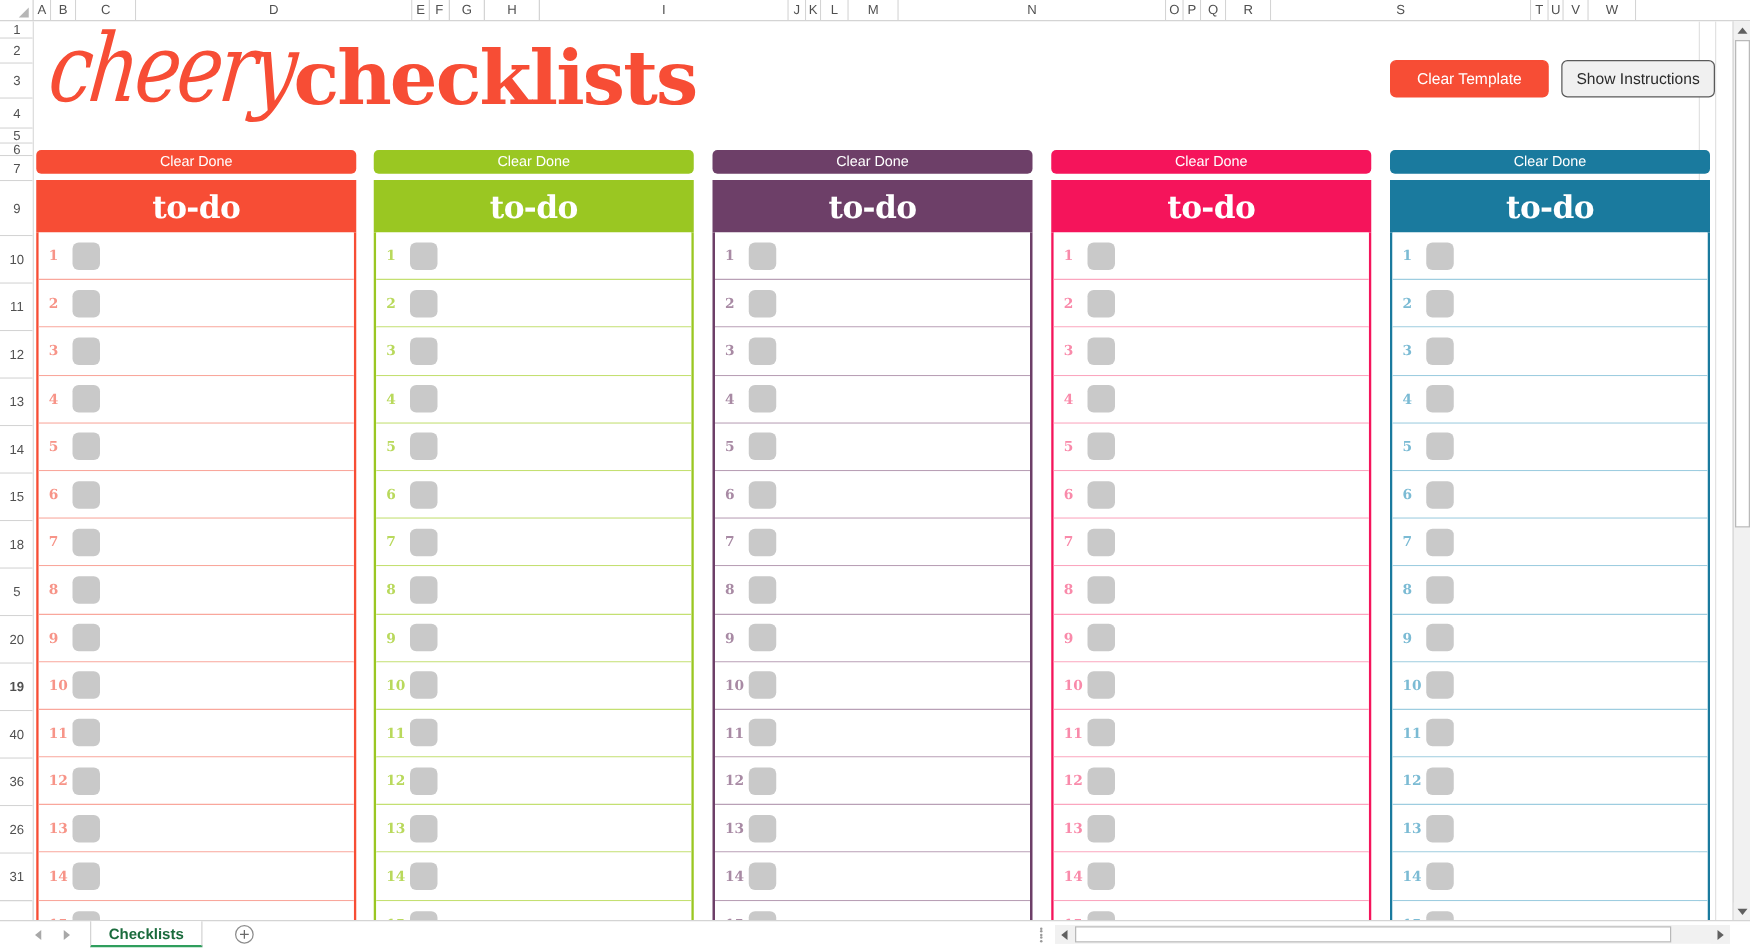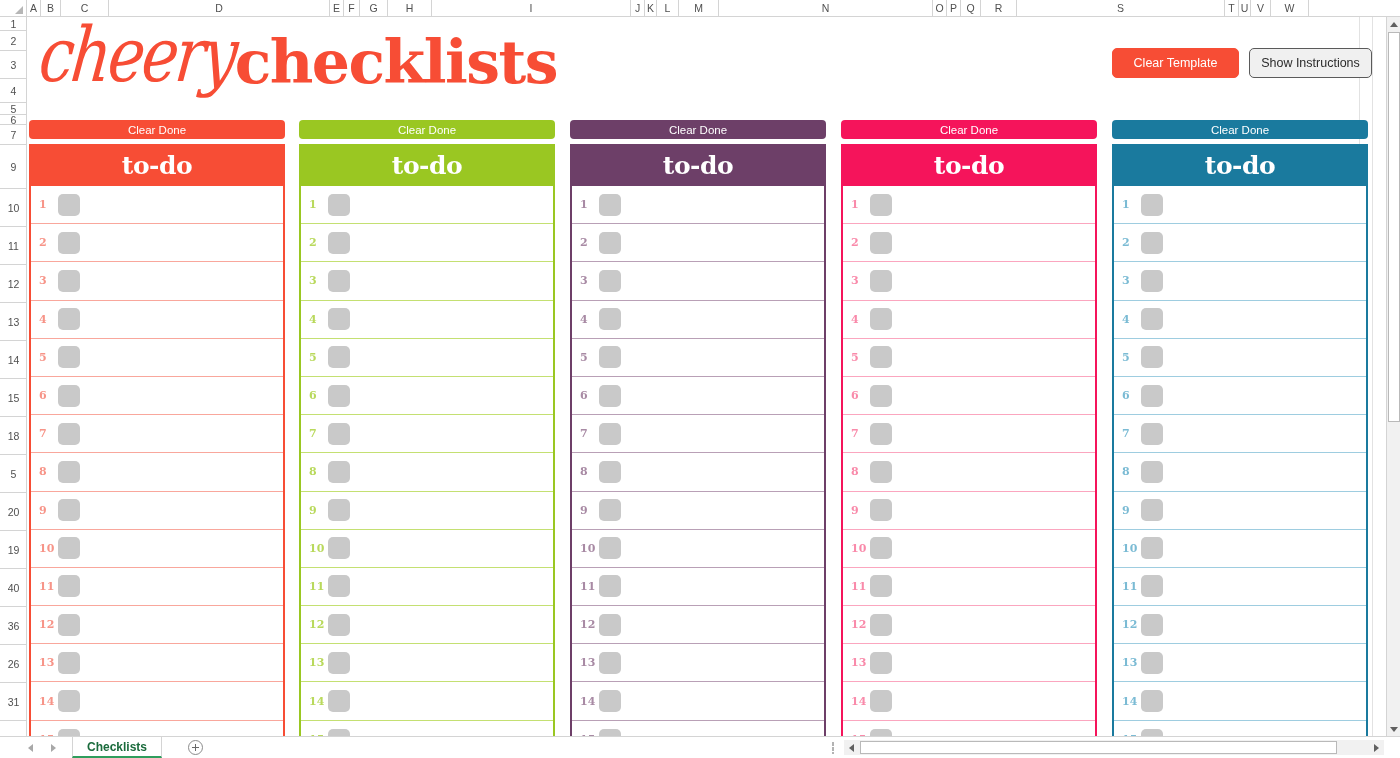--- a/index.html
+++ b/index.html
@@ -405,21 +405,21 @@
       <div class="rowh" style="height: 44px; min-height: 44px;">9</div>
       <div class="rowh" style="height: 38px; min-height: 38px;">10</div>
       <div class="rowh" style="height: 38px; min-height: 38px;">11</div>
       <div class="rowh" style="height: 38px; min-height: 38px;">12</div>
       <div class="rowh" style="height: 38px; min-height: 38px;">13</div>
       <div class="rowh" style="height: 38px; min-height: 38px;">14</div>
       <div class="rowh" style="height: 38px; min-height: 38px;">15</div>
       <div class="rowh" style="height: 38px; min-height: 38px;">18</div>
       <div class="rowh" style="height: 38px; min-height: 38px;">5</div>
       <div class="rowh" style="height: 38px; min-height: 38px;">20</div>
-      <div class="rowh" style="height: 38px; min-height: 38px;">19</div>
+      <div class="rowh" style="height: 38px; min-height: 38px; font-weight: bold;">19</div>
       <div class="rowh" style="height: 38px; min-height: 38px;">40</div>
       <div class="rowh" style="height: 38px; min-height: 38px;">36</div>
       <div class="rowh" style="height: 38px; min-height: 38px;">26</div>
       <div class="rowh" style="height: 38px; min-height: 38px;">31</div>
     </div>
 
   <div class="sheet">
 
     <div class="gridline-v" style="left:1332px;"></div>
     <div class="gridline-v" style="left:1345px;"></div>

